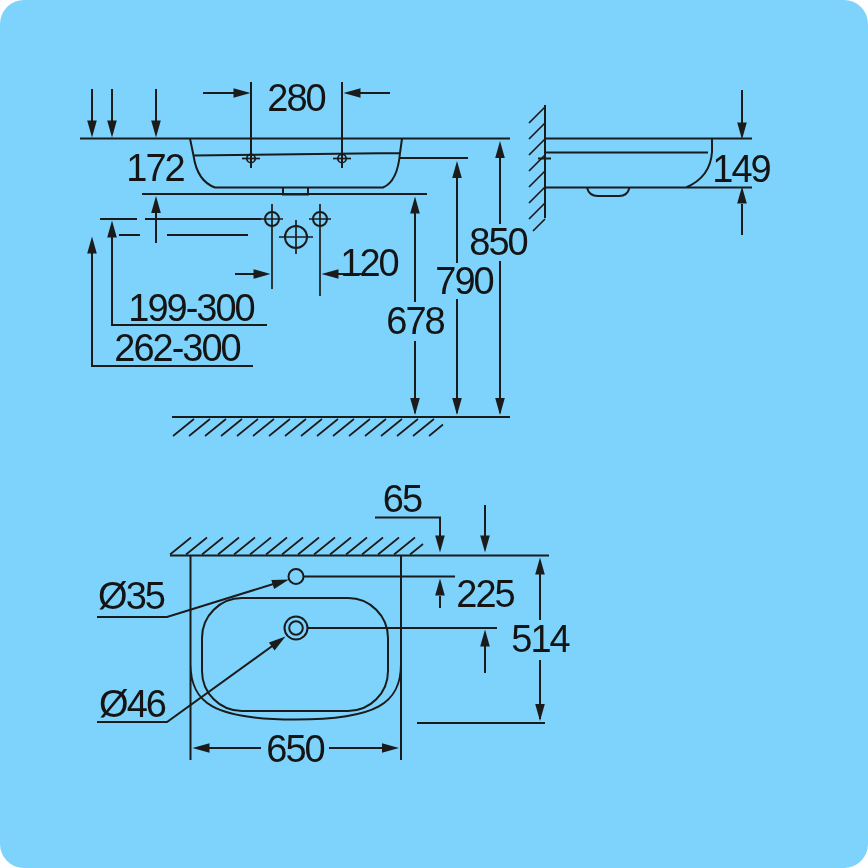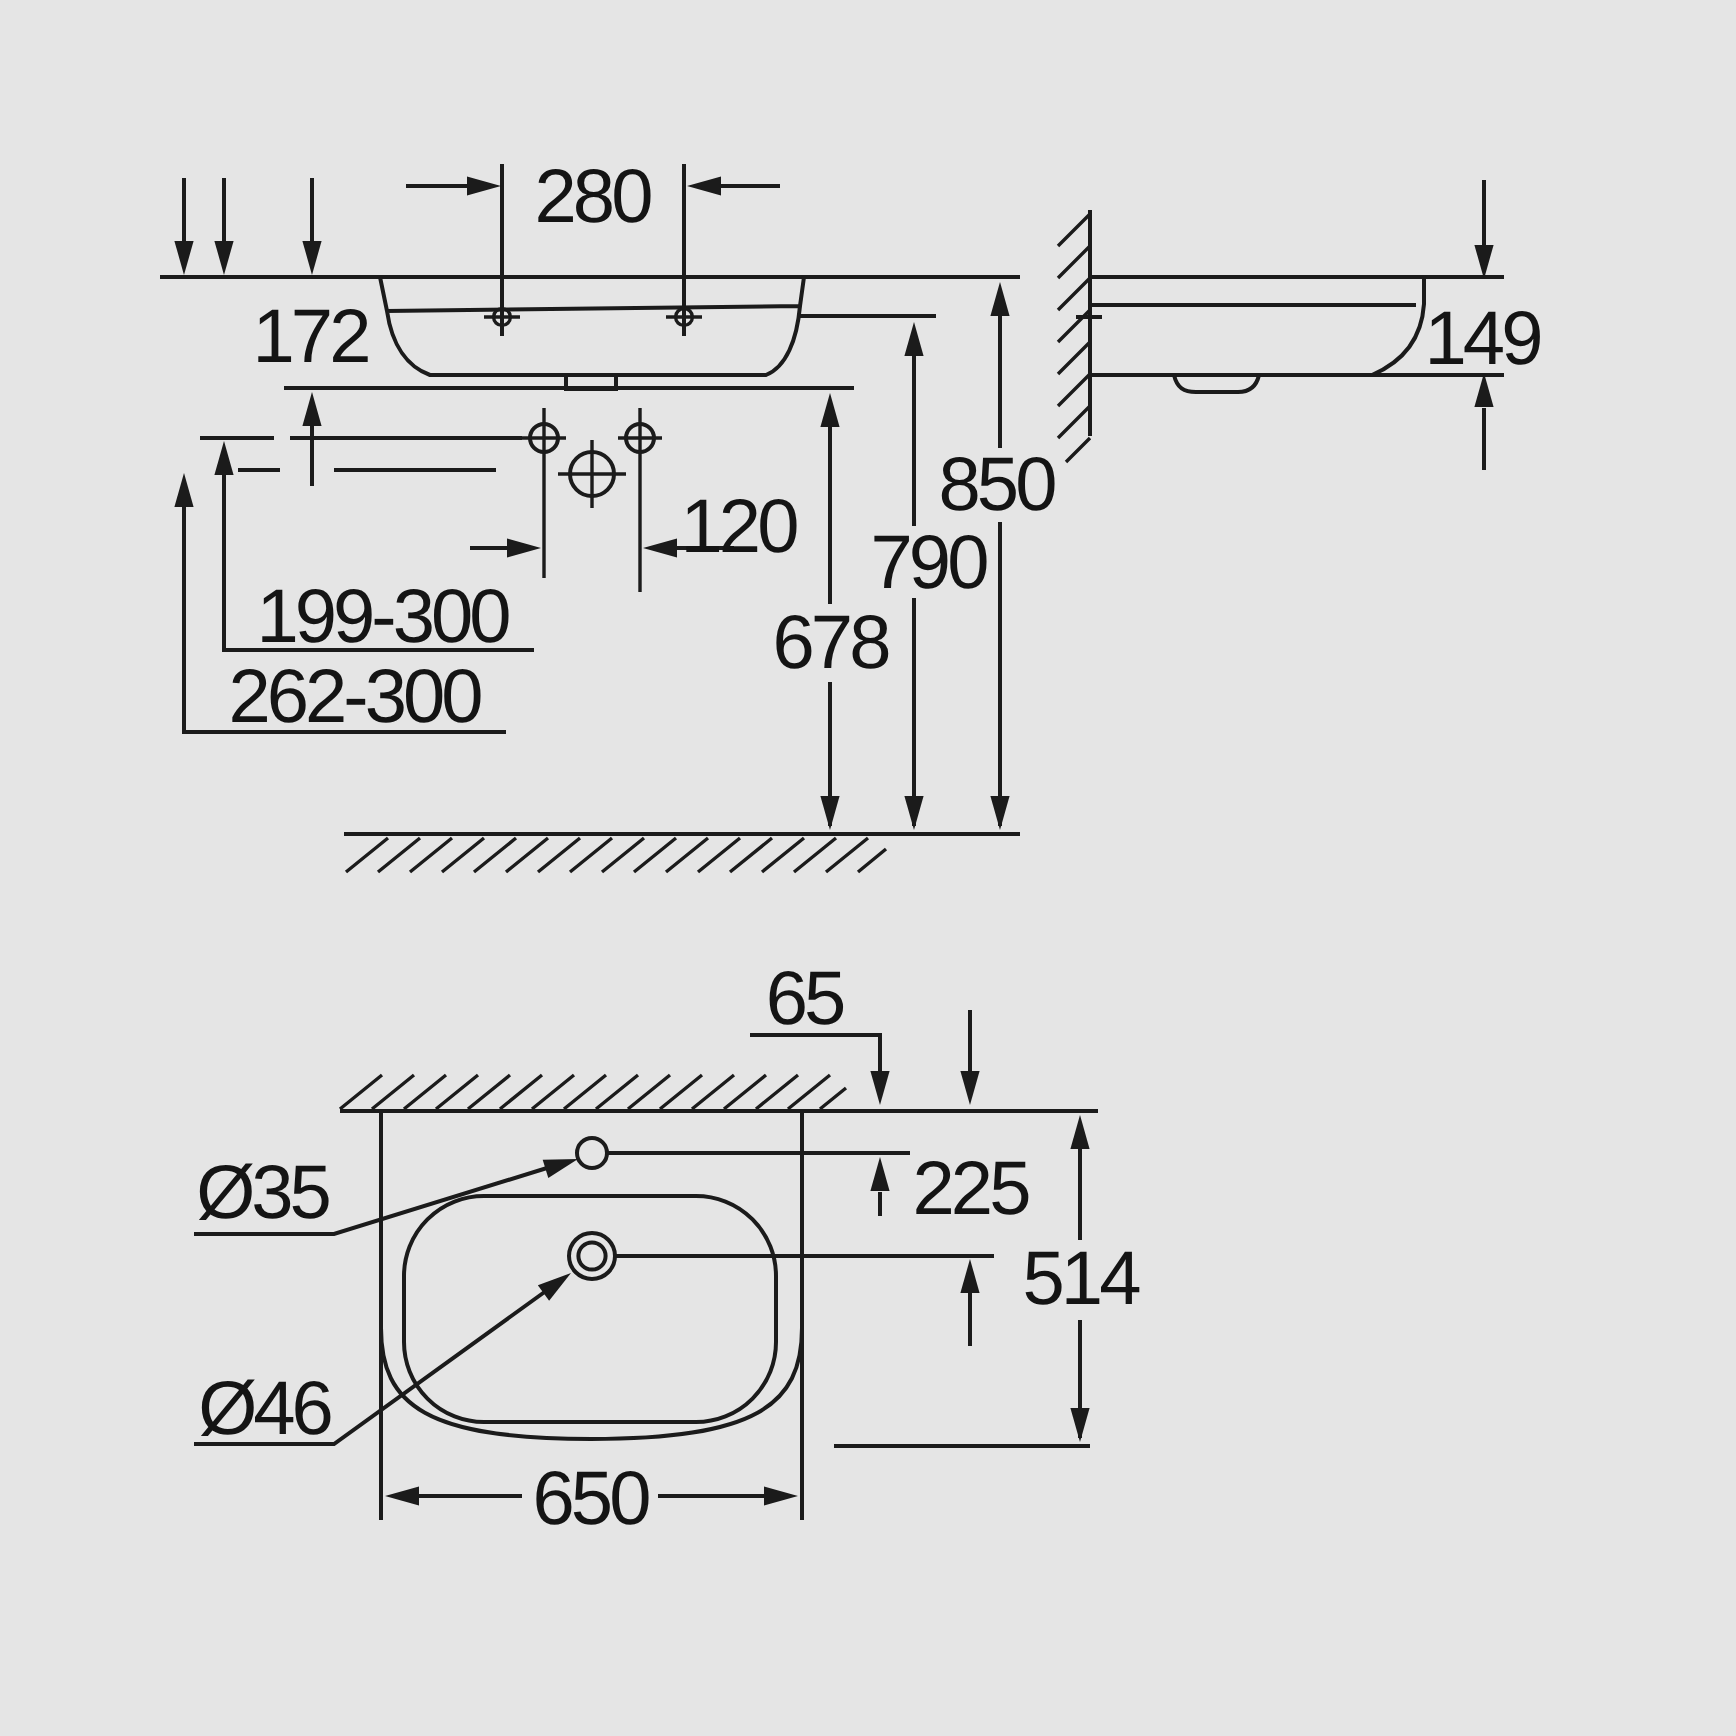--- a/index.html
+++ b/index.html
@@ -7,21 +7,22 @@
     padding: 0;
     width: 868px;
     height: 868px;
     background: #ffffff;
     overflow: hidden;
   }
   .canvas {
     position: relative;
     width: 868px;
     height: 868px;
-    background: #e5e5e5;
+    background: #7dd3fc;
+    border-radius: 24px;
   }
   svg { display: block; }
   .ln  { fill: none; stroke: #1b1b1b; stroke-width: 2;   stroke-linecap: butt; }
   .thn { fill: none; stroke: #1b1b1b; stroke-width: 1.7; stroke-linecap: butt; }
   .ah  { fill: #1b1b1b; stroke: none; }
   .dim {
     font-family: "Liberation Sans", sans-serif;
     font-size: 38px;
     letter-spacing: -2px;
     fill: #141414;

